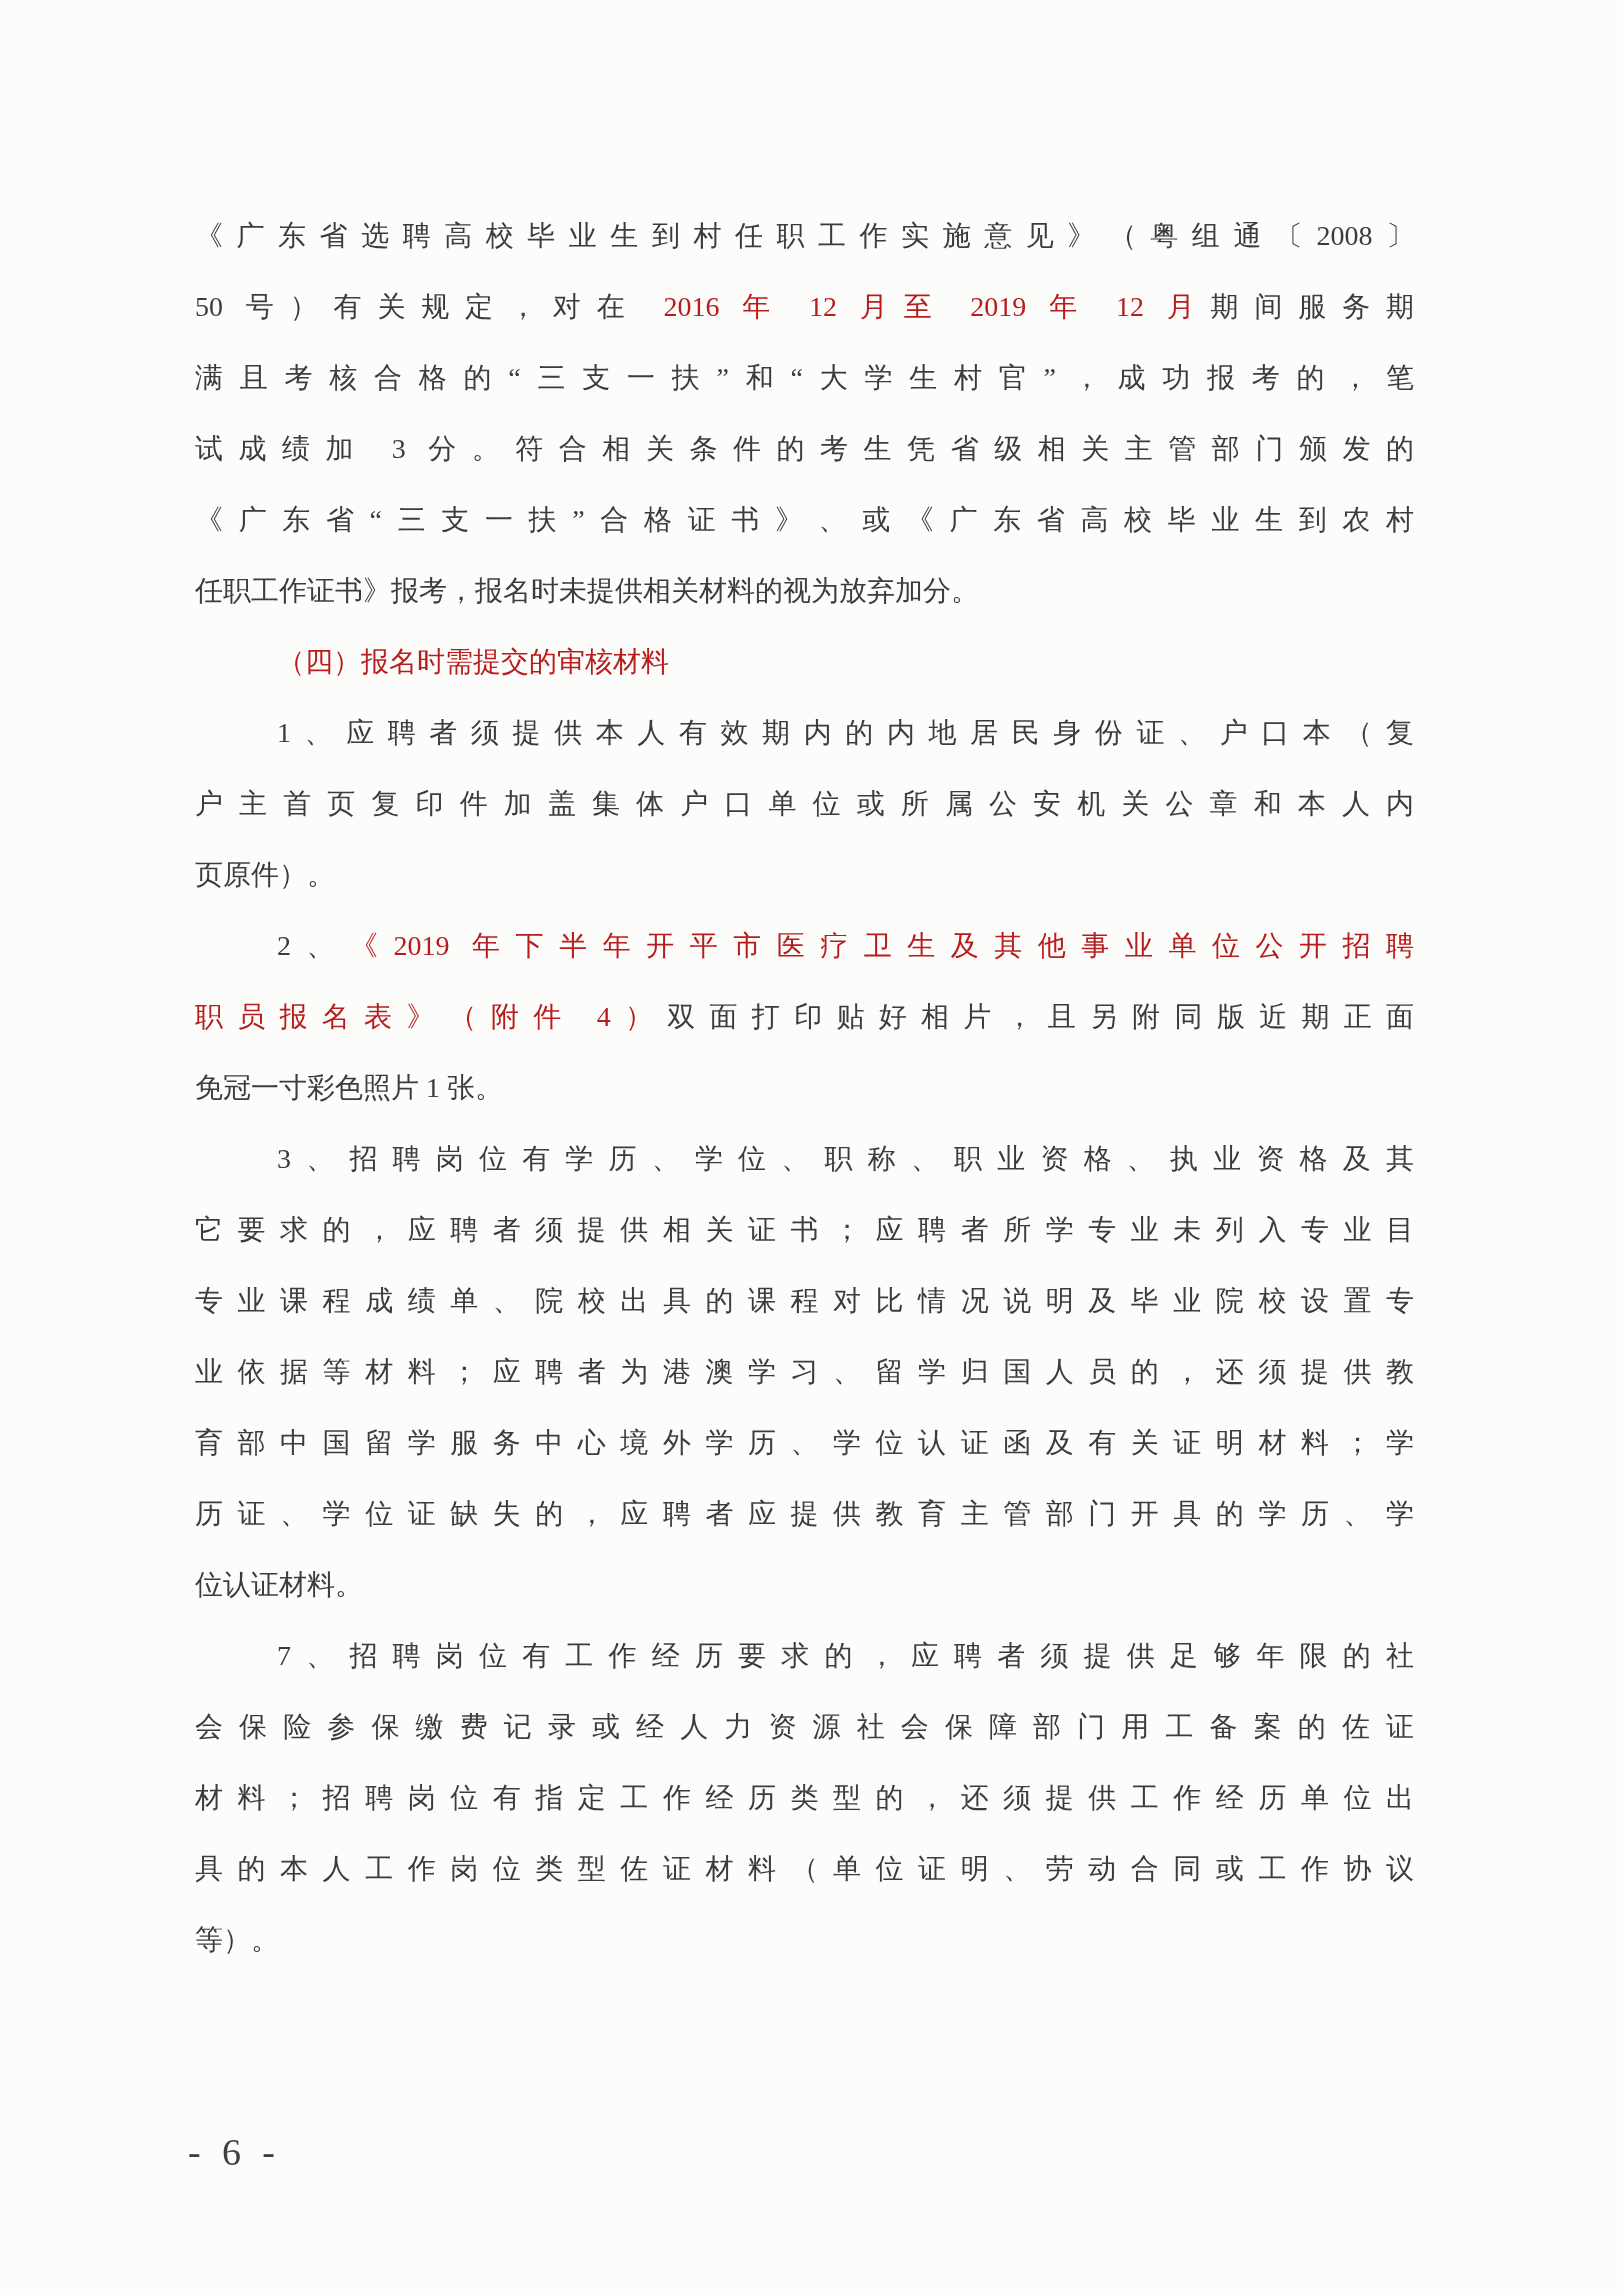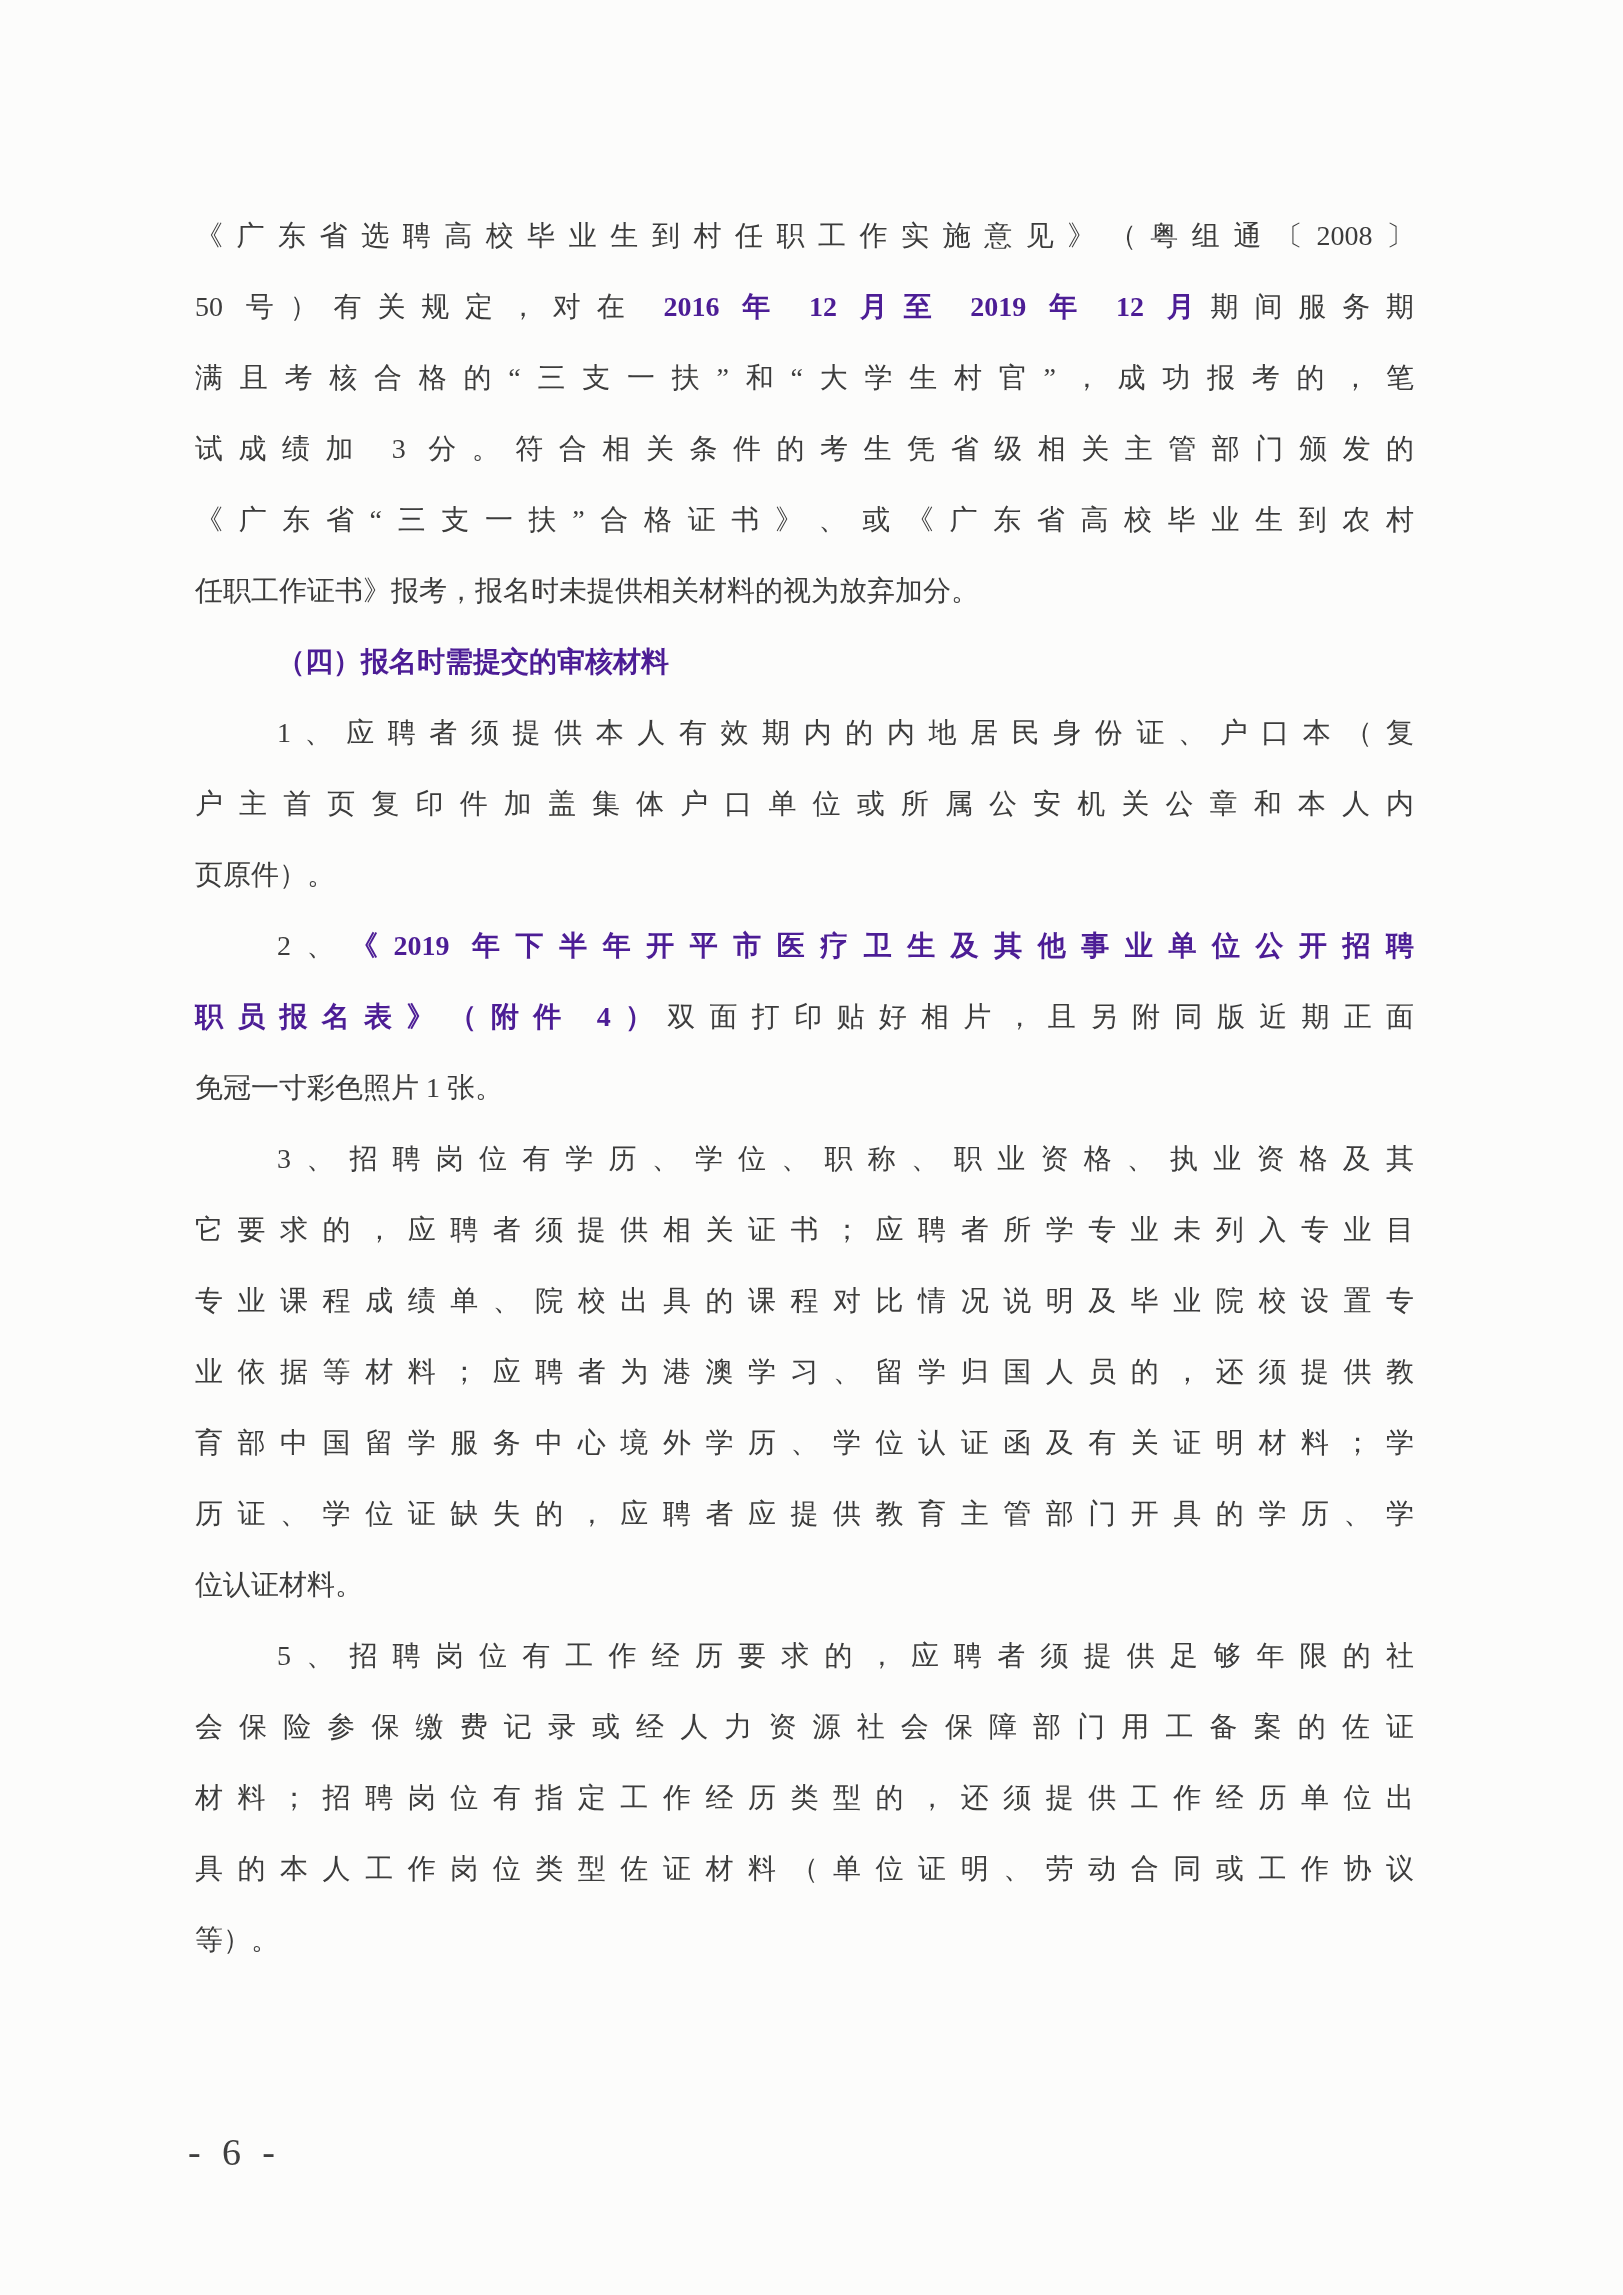--- a/index.html
+++ b/index.html
@@ -27,22 +27,22 @@
     text-align-last:justify;
     min-height:71px;
   }
   .ln.last{
     text-align-last:left;
   }
   .ln.ind{
     text-indent:82px;
   }
   .b{
-    font-weight:700;
-    color:#4c1d95;
+    font-weight:400;
+    color:#b91c1c;
   }
   .footer{
     position:absolute;
     left:188px;
     top:2129px;
     font-size:38px;
     line-height:46px;
     letter-spacing:5.9px;
     color:#3f3f3f;
   }
@@ -88,21 +88,21 @@
     <div class="ln"><span>专业课程成绩单、院校出具的课程对比情况说明及毕业院校设置专</span></div>
 
     <div class="ln"><span>业依据等材料；应聘者为港澳学习、留学归国人员的，还须提供教</span></div>
 
     <div class="ln"><span>育部中国留学服务中心境外学历、学位认证函及有关证明材料；学</span></div>
 
     <div class="ln"><span>历证、学位证缺失的，应聘者应提供教育主管部门开具的学历、学</span></div>
 
     <div class="ln last"><span>位认证材料。</span></div>
 
-    <div class="ln ind"><span>5、招聘岗位有工作经历要求的，应聘者须提供足够年限的社</span></div>
+    <div class="ln ind"><span>7、招聘岗位有工作经历要求的，应聘者须提供足够年限的社</span></div>
 
     <div class="ln"><span>会保险参保缴费记录或经人力资源社会保障部门用工备案的佐证</span></div>
 
     <div class="ln"><span>材料；招聘岗位有指定工作经历类型的，还须提供工作经历单位出</span></div>
 
     <div class="ln"><span>具的本人工作岗位类型佐证材料（单位证明、劳动合同或工作协议</span></div>
 
     <div class="ln last"><span>等）。</span></div>
 
   </div>

